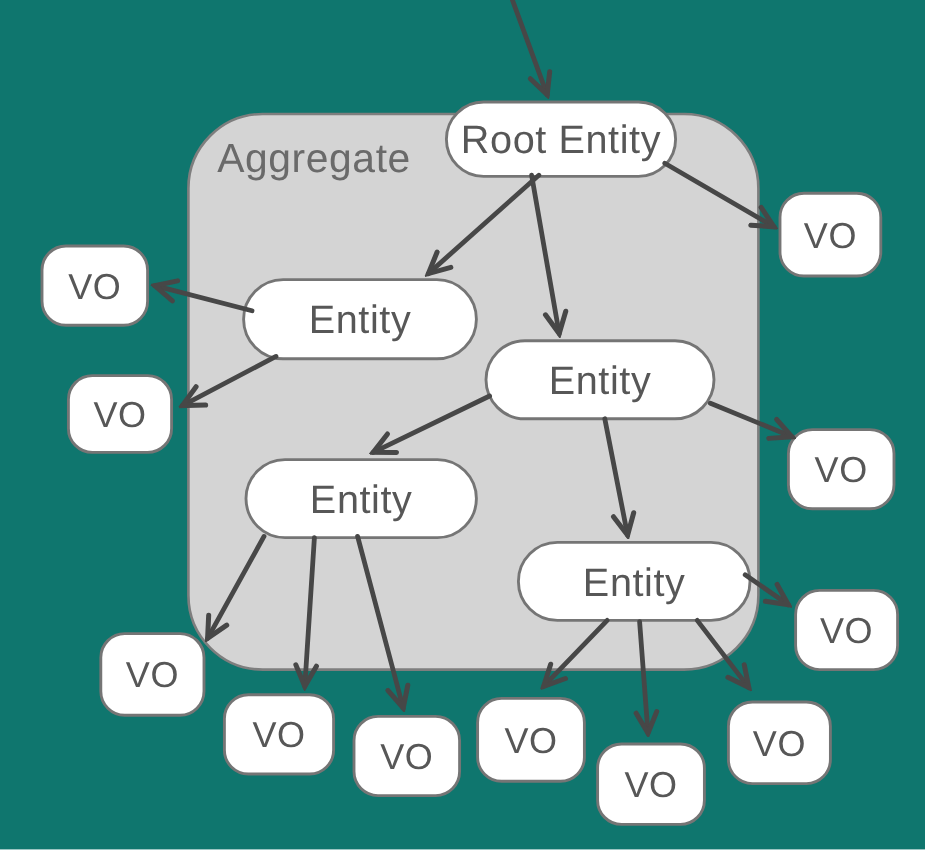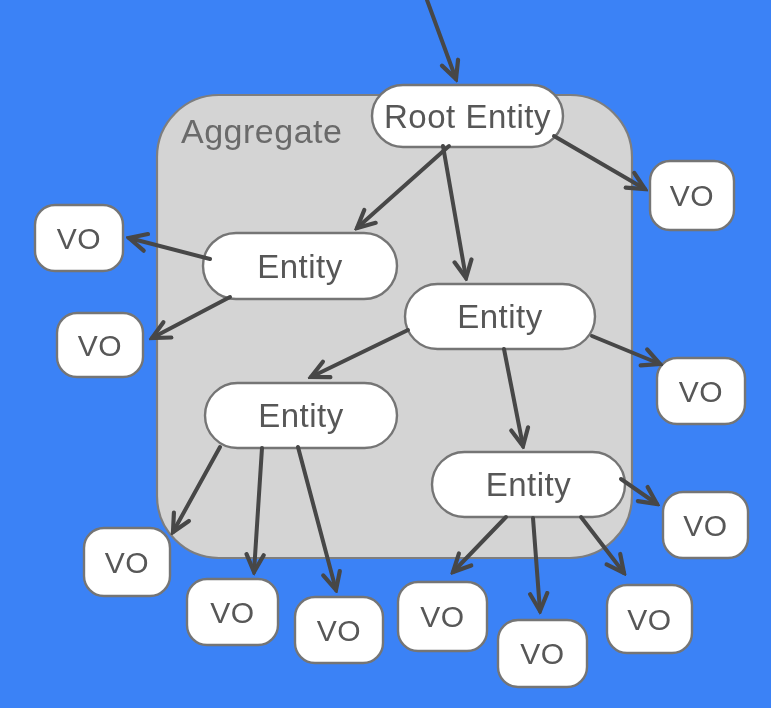--- a/index.html
+++ b/index.html
@@ -1,20 +1,20 @@
 <!DOCTYPE html>
 <html><head>
 <meta charset="utf-8">
 <style>
   html, body { margin: 0; padding: 0; background: #ffffff; }
   .canvas {
     position: relative;
     width: 771px;
     height: 708px;
-    background: #3b82f6;
+    background: #0f766e;
     overflow: hidden;
     font-family: "Liberation Sans", sans-serif;
   }
   svg { display: block; }
   .agg-label {
     font-family: "Liberation Sans", sans-serif;
     font-size: 34px;
     letter-spacing: 0.5px;
     fill: #6a6a6a;
   }

